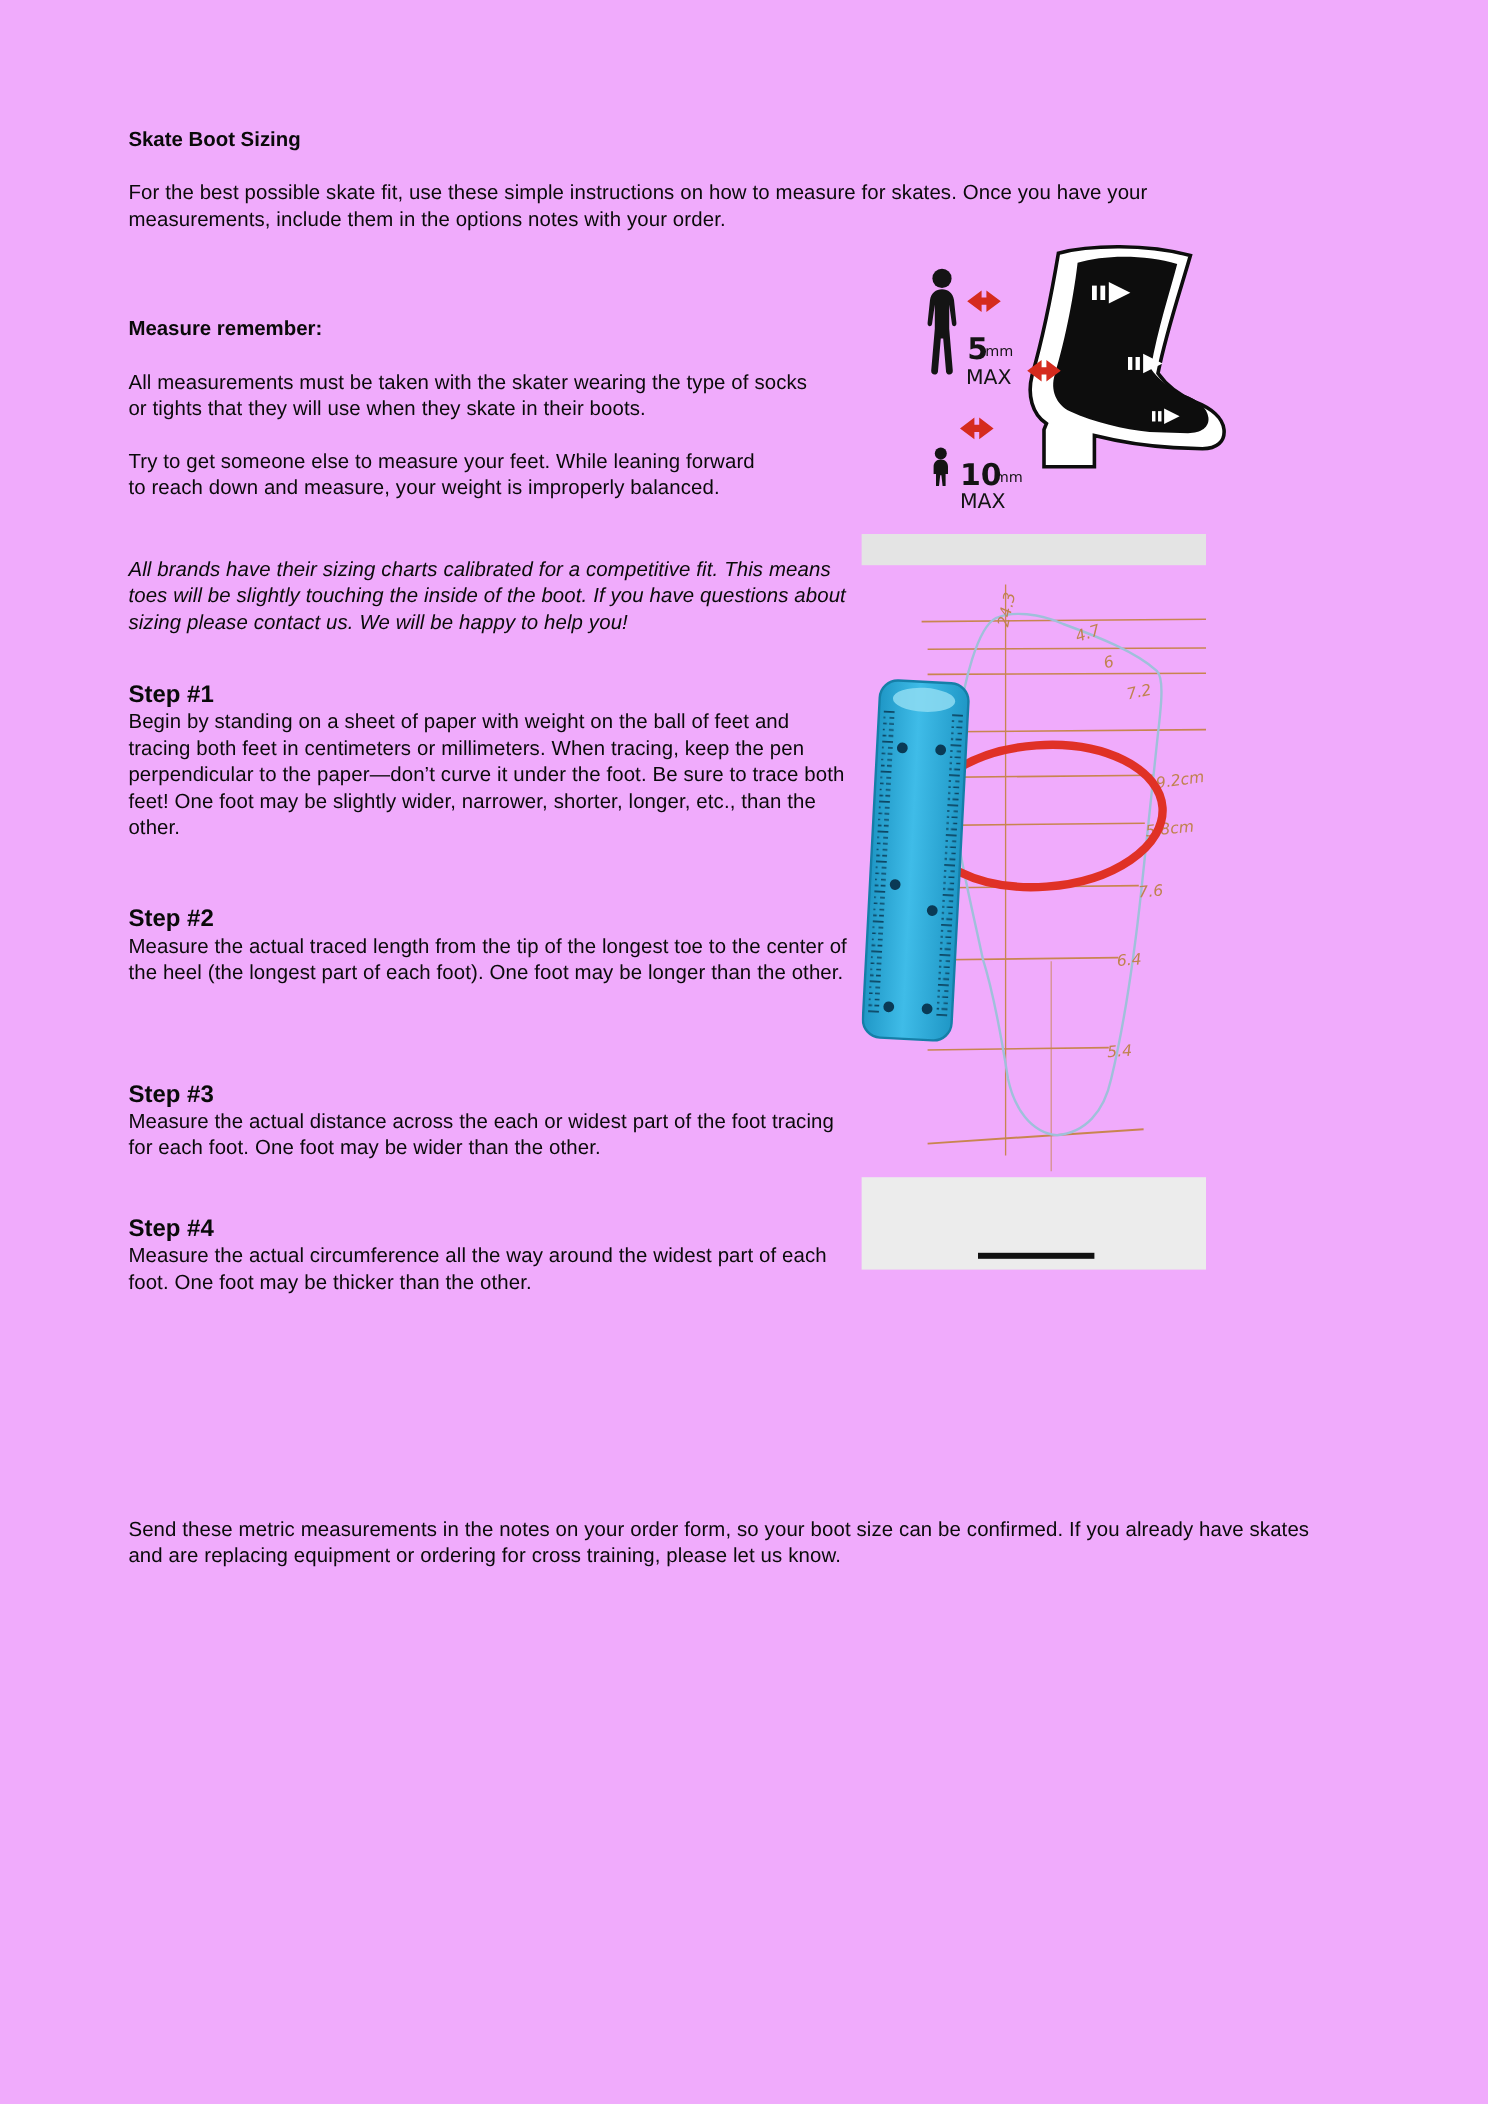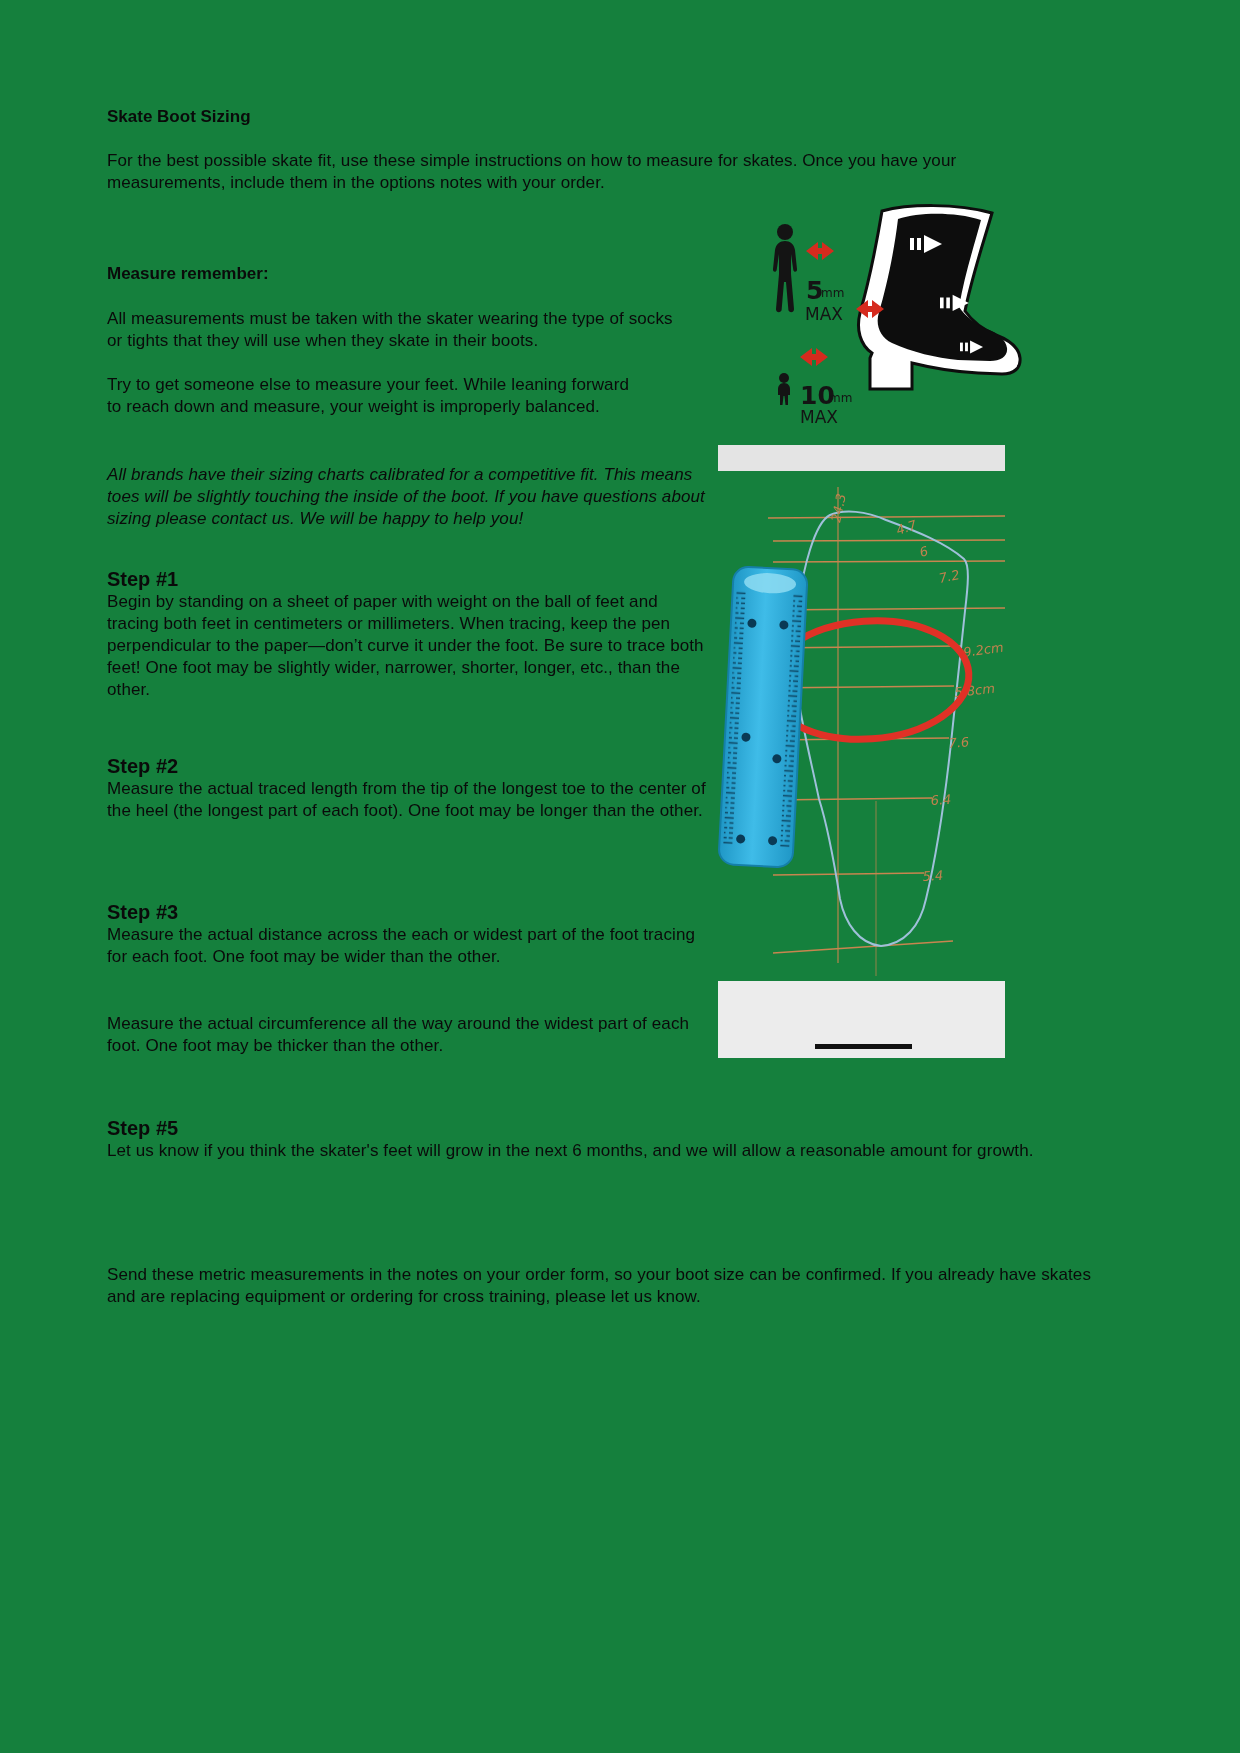--- a/index.html
+++ b/index.html
@@ -1,19 +1,19 @@
 <!DOCTYPE html>
 <html><head>
 <meta charset="utf-8">
 <style>
   html,body{margin:0;padding:0;background:#ffffff;}
   #page{
     position:relative;
     width:1240px;height:1753px;
-    background:#15803d;
+    background:#f0abfc;
     font-family:"Liberation Sans","DejaVu Sans",sans-serif;
     color:#0a0a0a;
     overflow:hidden;
   }
   .abs{position:absolute;}
   .body-text{
     font-size:17px;line-height:22px;letter-spacing:0.1px;
     margin:0;
   }
   .bold-head{
@@ -52,27 +52,24 @@
     <h3 class="step-head">Step #2</h3>
     <p class="body-text">Measure the actual traced length from the tip of the longest toe to the center of the heel (the longest part of each foot). One foot may be longer than the other.</p>
   </div>
 
   <div class="abs" style="left:107px;top:901px;width:605px;">
     <h3 class="step-head">Step #3</h3>
     <p class="body-text">Measure the actual distance across the each or widest part of the foot tracing for each foot.  One foot may be wider than the other.</p>
   </div>
 
   <div class="abs" style="left:107px;top:1013px;width:615px;">
+    <h3 class="step-head">Step #4</h3>
     <p class="body-text">Measure the actual circumference all the way around the widest part of each foot. One foot may be thicker than the other.</p>
   </div>
 
-  <div class="abs" style="left:107px;top:1117px;width:965px;">
-    <h3 class="step-head">Step #5</h3>
-    <p class="body-text">Let us know if you think the skater's feet will grow in the next 6 months, and we will allow a reasonable amount for growth.</p>
-  </div>
 
   <p class="abs body-text" style="left:107px;top:1264px;width:1015px;">Send these metric measurements in the notes on your order form, so your boot size can be confirmed. If you already have skates and are replacing equipment or ordering for cross training, please let us know.</p>
 
   <div class="abs" style="left:750px;top:198px;width:272px;height:227px;">
     <svg width="272" height="227" viewBox="0 0 272 227">
       <defs>
         <g id="dblarrow">
           <path d="M0,11 L12,2 L12,8 L16,8 L16,2 L28,11 L16,20 L16,14 L12,14 L12,20 Z" fill="#d52b1e"></path>
         </g>
         <g id="ffarrow" fill="#ffffff">

